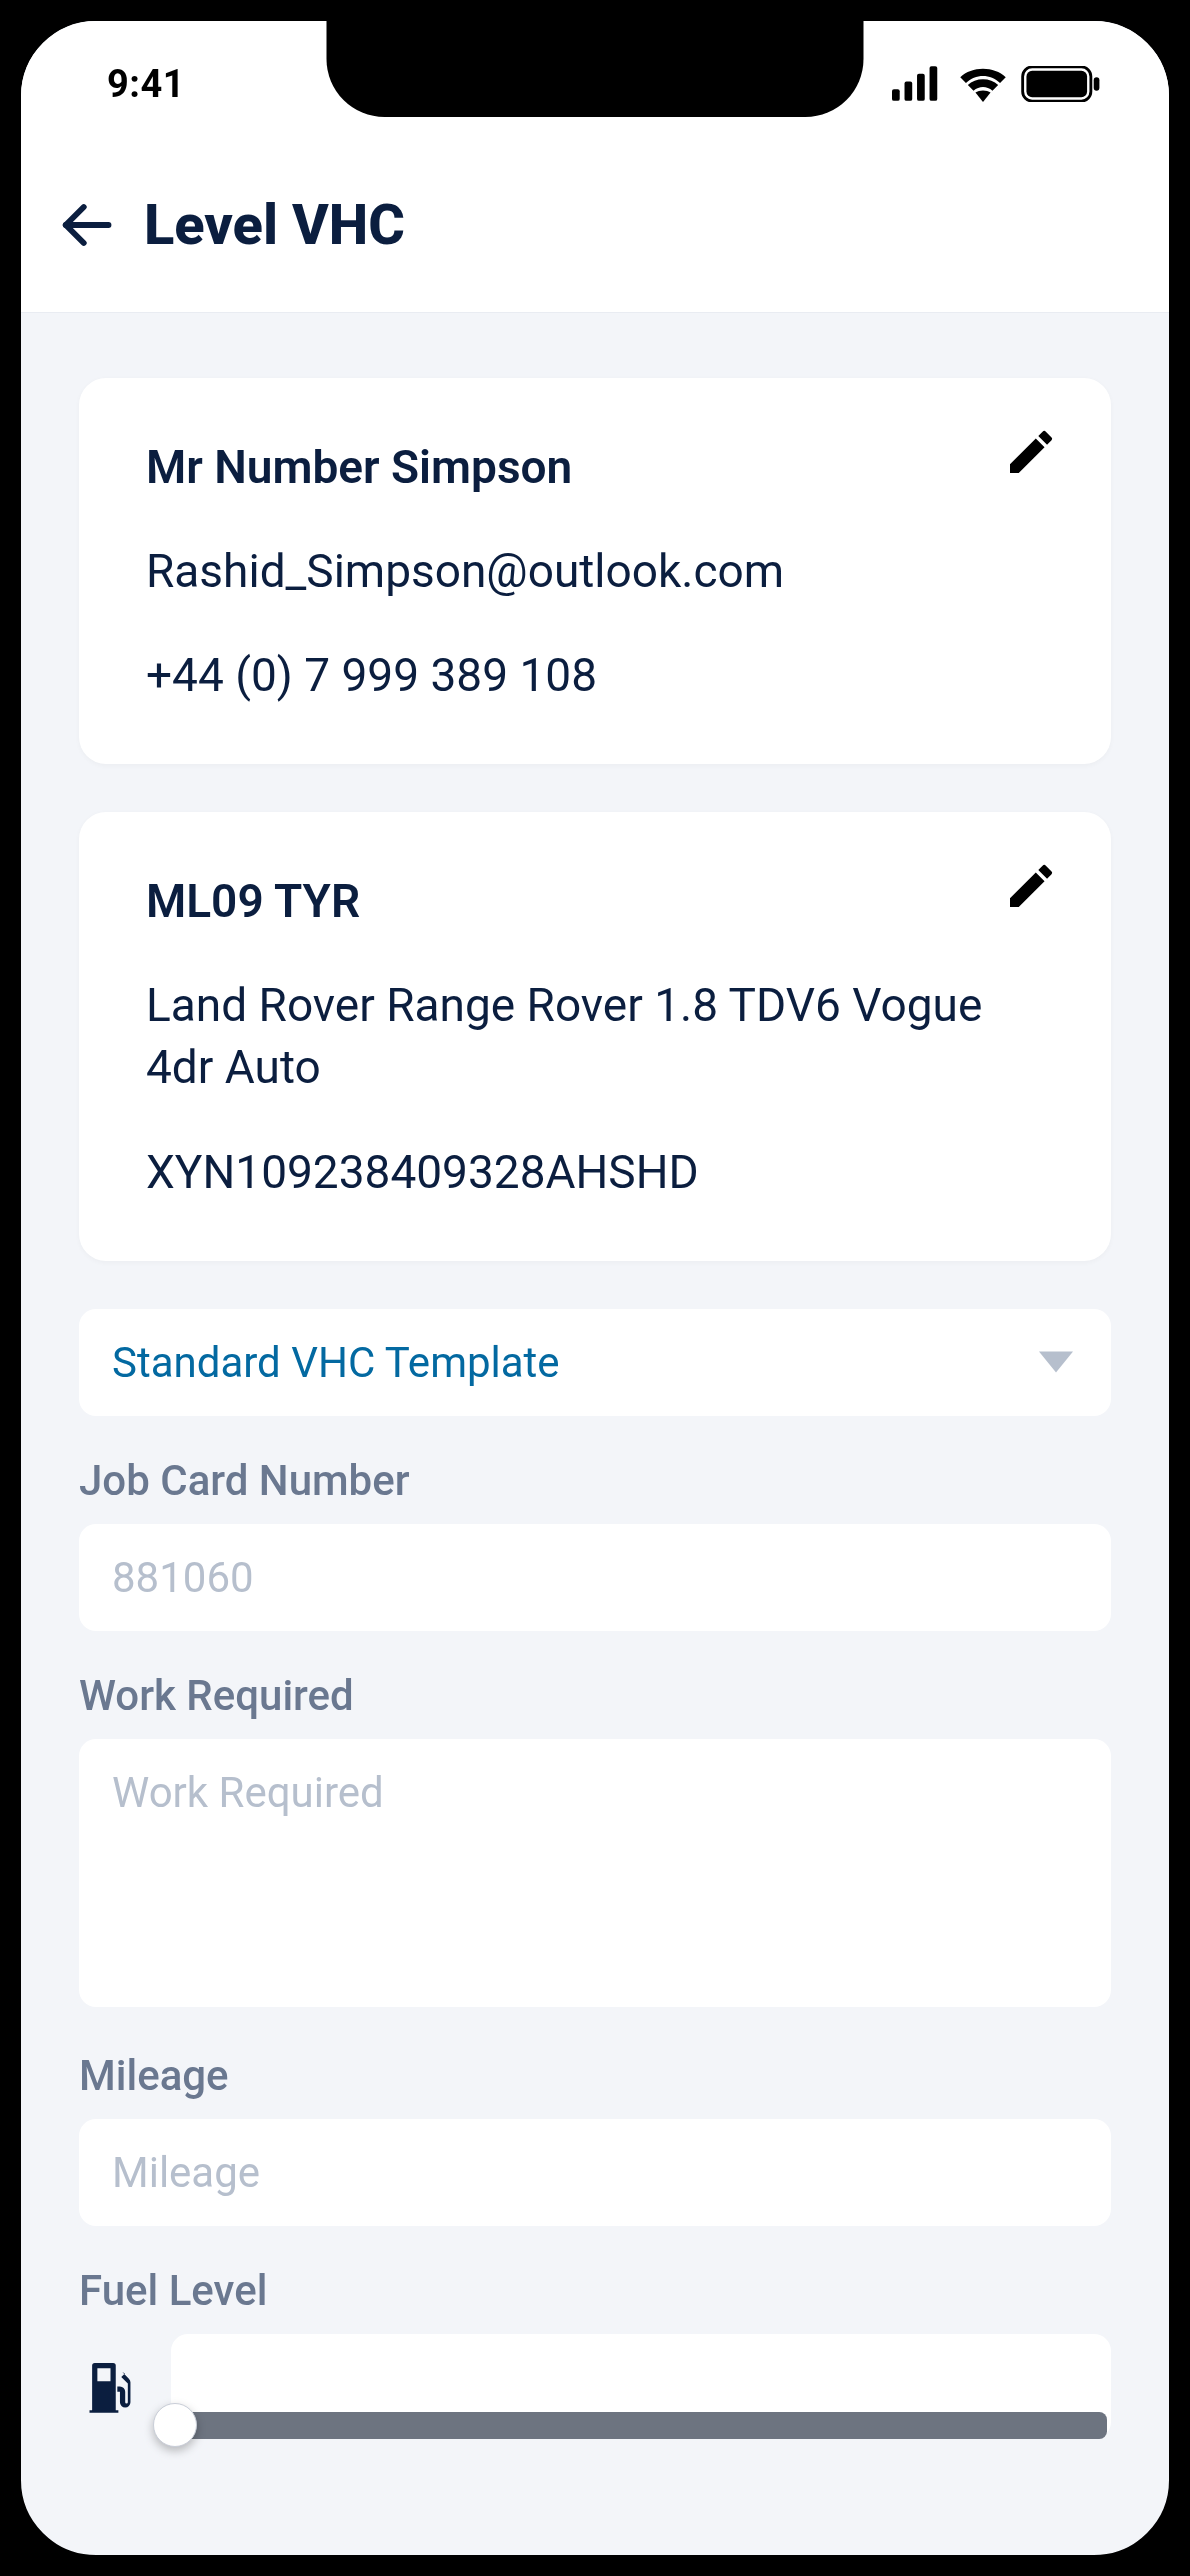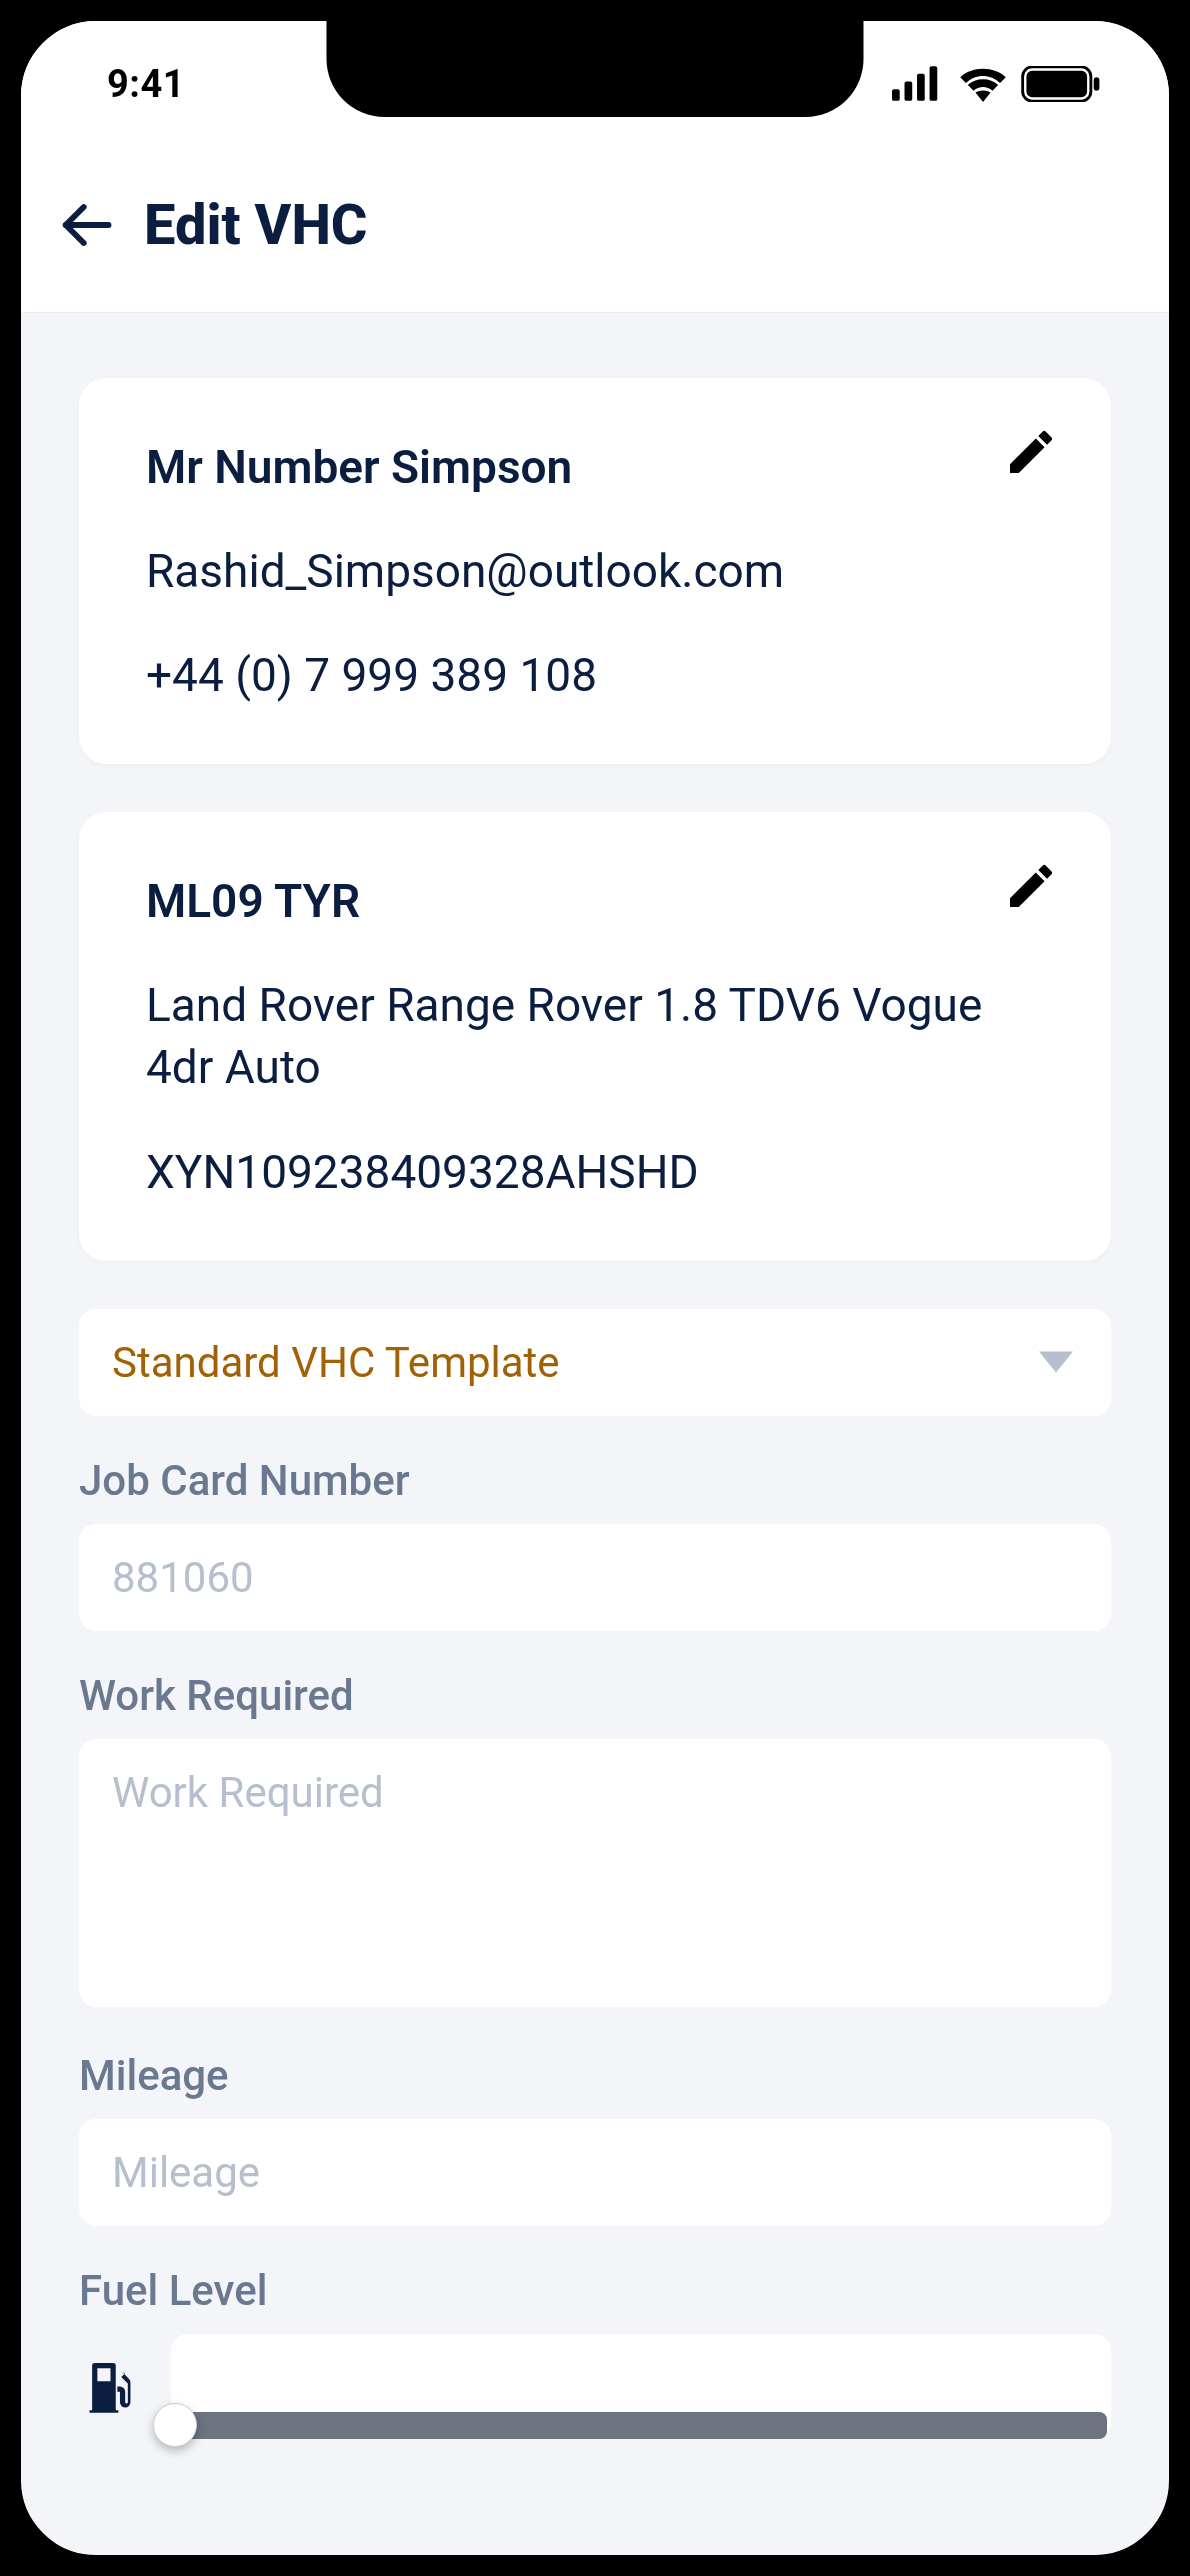--- a/index.html
+++ b/index.html
@@ -96,21 +96,21 @@
     border: none;
     border-radius: 17px;
     padding: 29px 33px;
     font-size: 42px;
     color: #0b1e3f;
     font-family: inherit;
   }
   .field-control::placeholder { color: #b6bfcd; }
   textarea.field-control { height: 268px; resize: none; }
   .select-wrap { position: relative; }
-  .select-wrap .field-control { color: #a16207; padding-right: 77px; }
+  .select-wrap .field-control { color: #0369a1; padding-right: 77px; }
   .select-caret {
     position: absolute;
     right: 38px; top: 50%; transform: translateY(-50%);
     width: 0; height: 0;
     border-left: 17px solid transparent;
     border-right: 17px solid transparent;
     border-top: 21px solid #b6bfcd;
   }
 
   
@@ -182,21 +182,21 @@
       </div>
     </div>
 
     <div class="header">
       <span class="back-arrow">
         <svg width="54" height="54" viewBox="0 0 24 24" fill="none" stroke="currentColor" stroke-width="2.6" stroke-linecap="round" stroke-linejoin="round">
           <line x1="22" y1="12" x2="3" y2="12"></line>
           <polyline points="11 4 3 12 11 20"></polyline>
         </svg>
       </span>
-      <h1 class="header-title">Edit VHC</h1>
+      <h1 class="header-title">Level VHC</h1>
     </div>
 
     <div class="content">
 
       <div class="card">
         <span class="edit-btn">
           <svg width="56" height="56" viewBox="0 0 24 24" fill="currentColor">
             <path d="M3 17.25V21h3.75L17.81 9.94l-3.75-3.75L3 17.25zM20.71 7.04a1 1 0 0 0 0-1.41l-2.34-2.34a1 1 0 0 0-1.41 0l-1.83 1.83 3.75 3.75 1.83-1.83z"></path>
           </svg>
         </span>

